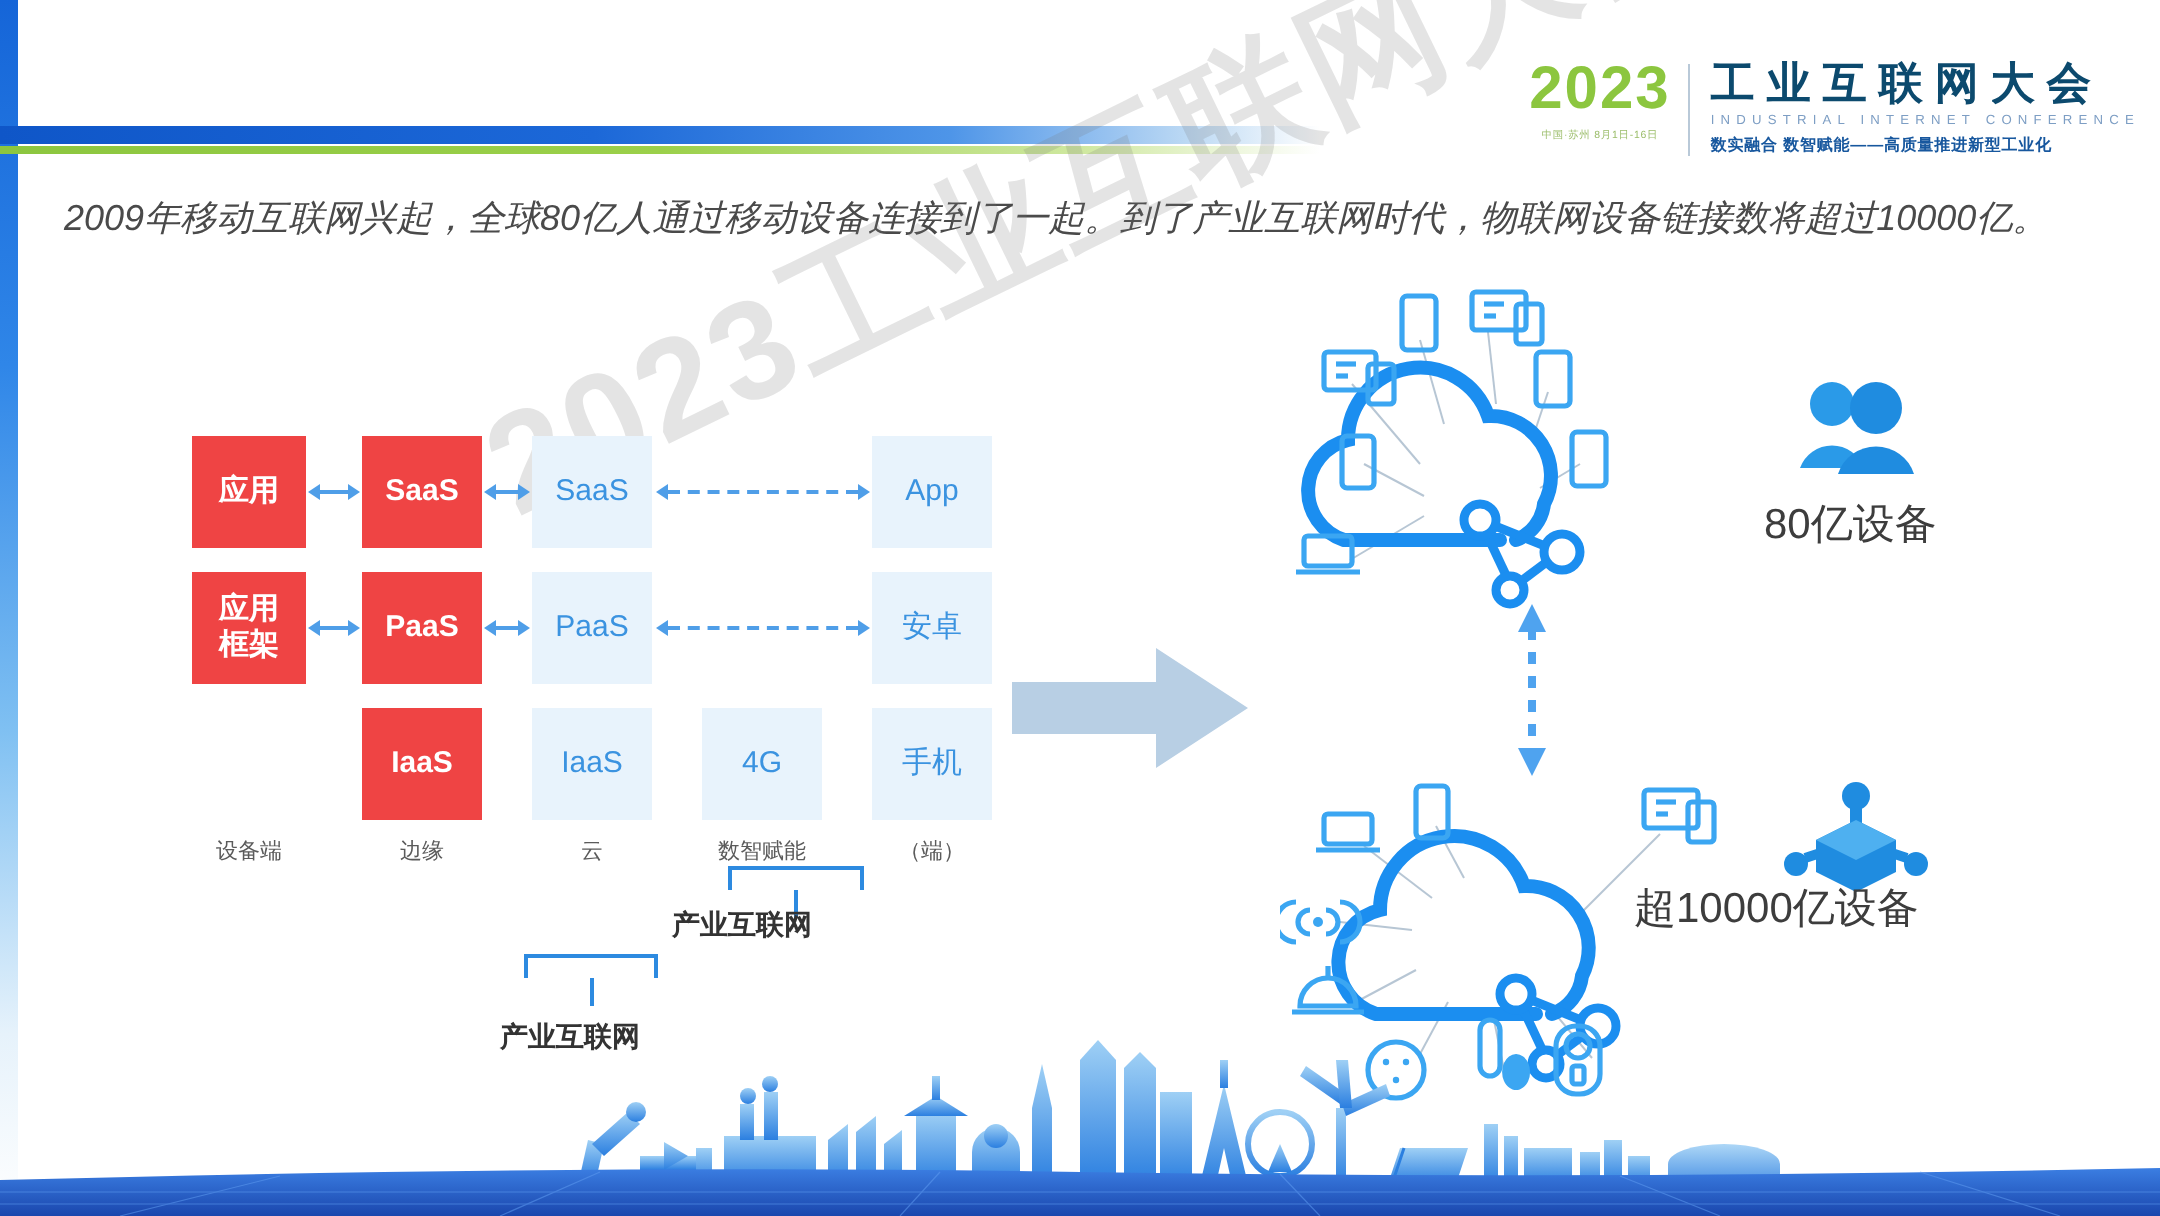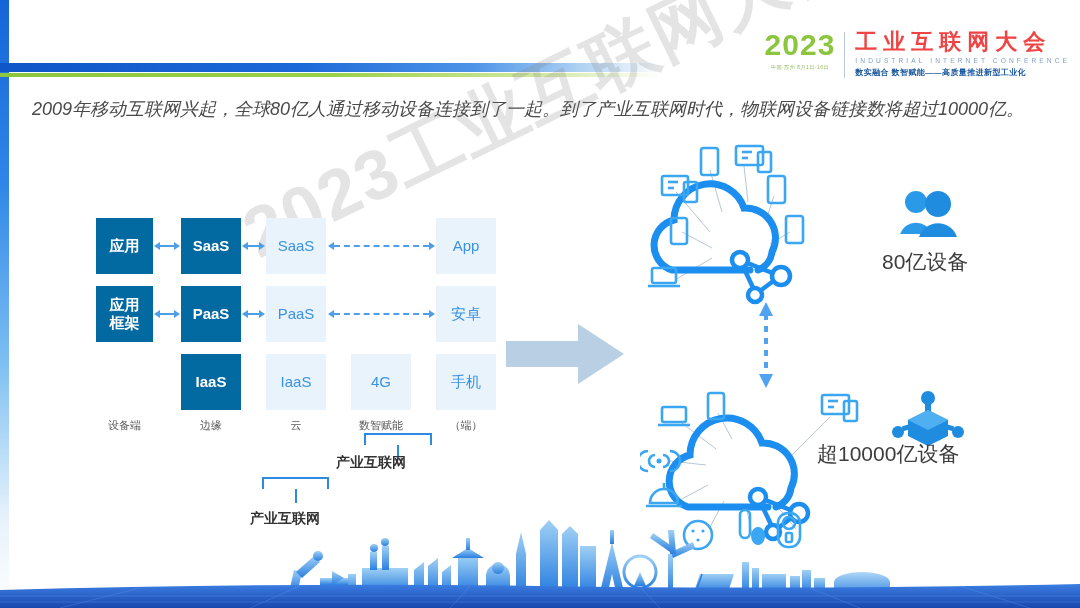--- a/index.html
+++ b/index.html
@@ -24,33 +24,33 @@
   .divider-green{position:absolute;left:0;top:73px;width:660px;height:4px;
     background:linear-gradient(90deg,#8cc63f 0%,#9bd04a 50%,#cfe8a0 82%,rgba(255,255,255,0) 100%);}
 
   
   .logo{position:absolute;right:10px;top:30px;display:flex;align-items:flex-start;height:56px;}
   .logo-year-col{display:flex;flex-direction:column;align-items:center;padding-right:9px;}
   .logo-year{font-size:30px;font-weight:bold;color:#8cc63f;letter-spacing:1px;line-height:30px;}
   .logo-date{font-size:5.2px;color:#9bbd6a;letter-spacing:.4px;margin-top:4px;white-space:nowrap;}
   .logo-sep{width:1px;background:#b9c9d8;height:46px;margin-top:2px;}
   .logo-right{display:flex;flex-direction:column;padding-left:10px;}
-  .logo-cn{font-size:22px;font-weight:bold;color:#ef4444;letter-spacing:6px;line-height:24px;white-space:nowrap;}
+  .logo-cn{font-size:22px;font-weight:bold;color:#0c4a6e;letter-spacing:6px;line-height:24px;white-space:nowrap;}
   .logo-en{font-size:6.6px;color:#7d9ec4;letter-spacing:3.1px;margin-top:3px;white-space:nowrap;}
   .logo-sub{font-size:8px;font-weight:bold;color:#17579e;letter-spacing:.4px;margin-top:3px;white-space:nowrap;}
 
   
   .lead{position:absolute;left:32px;top:97px;font-size:18px;color:#4a4a4a;white-space:nowrap;font-style:italic;}
 
   
   .stack{position:absolute;left:96px;top:218px;}
   .stack-grid{position:relative;width:420px;height:200px;}
   .cell{position:absolute;display:flex;align-items:center;justify-content:center;
     text-align:center;font-size:15px;font-weight:bold;line-height:1.18;}
-  .cell.solid{background:#0369a1;color:#ffffff;}
+  .cell.solid{background:#ef4444;color:#ffffff;}
   .cell.ghost{background:#e8f3fc;color:#3b93e0;font-weight:normal;font-size:15px;}
   .cell.w1{width:57px;}
   .cell.w2{width:60px;}
   .col-label{position:absolute;font-size:11px;color:#5b5b5b;text-align:center;white-space:nowrap;}
 
   
   .harrow{position:absolute;height:10px;display:flex;align-items:center;}
   .harrow .line{flex:1;height:2px;background:#4f9ee8;}
   .harrow.dash .line{height:0;border-top:2px dashed #4f9ee8;background:none;}
   .harrow .head-l,.harrow .head-r{width:0;height:0;border-top:4.5px solid transparent;border-bottom:4.5px solid transparent;}

